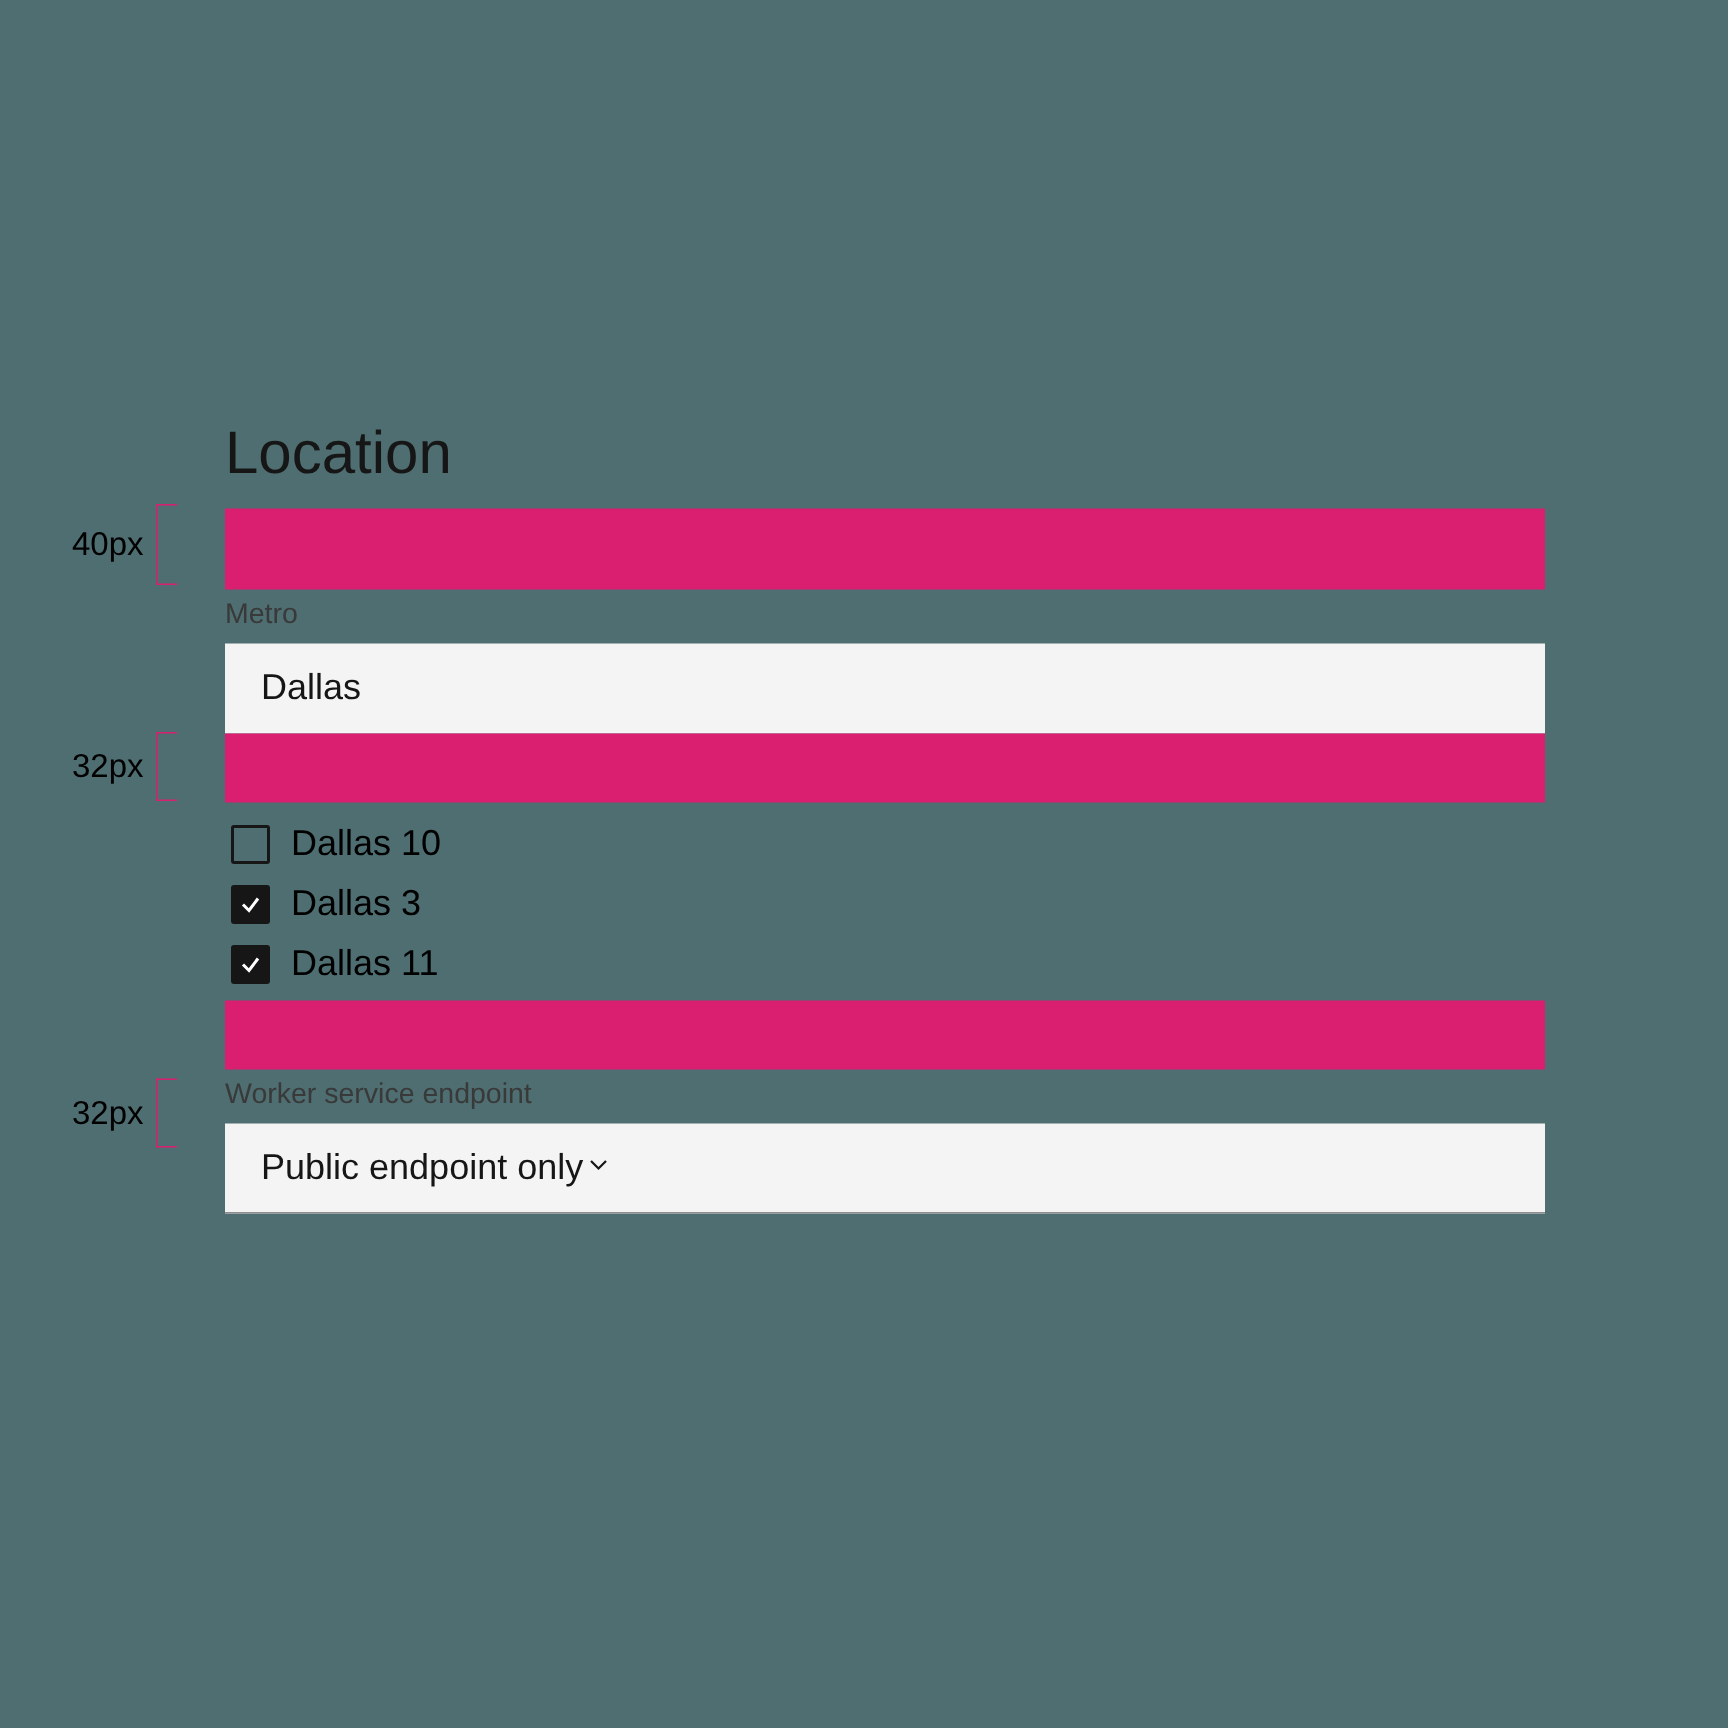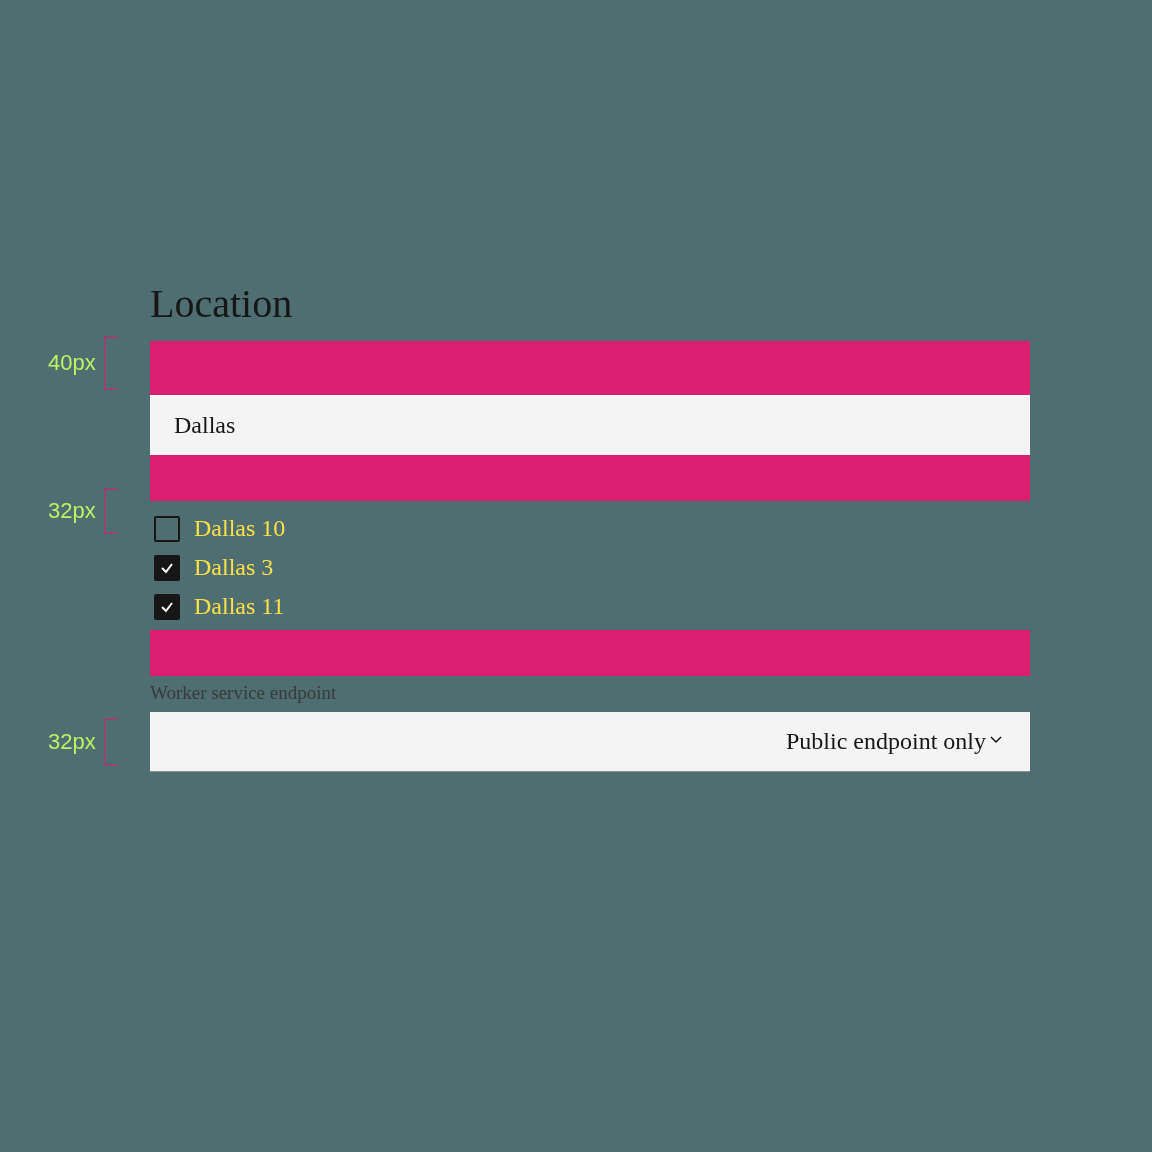--- a/index.html
+++ b/index.html
@@ -12,21 +12,20 @@
       height: 1152px;
       background: #4e6e71;
       font-family: -apple-system, BlinkMacSystemFont, "Segoe UI", "Helvetica Neue", Arial, sans-serif;
       position: relative;
     }
     .form-container {
       position: absolute;
       left: 150px;
       top: 280px;
       width: 880px;
-      font-family: Liberation Serif, serif;
     }
     .heading {
       font-size: 40px;
       font-weight: 400;
       color: #161616;
       margin-bottom: 14px;
     }
     .spacer-block {
       background: #da1e70;
       width: 100%;
@@ -72,37 +71,37 @@
       display: flex;
       align-items: center;
       justify-content: center;
       flex-shrink: 0;
     }
     .checkbox-box.checked {
       background: #161616;
     }
     .checkbox-label {
       font-size: 24px;
-      color: #fde047;
+      color: #000000;
     }
     .dropdown {
       background: #f4f4f4;
       width: 100%;
       height: 60px;
       display: flex;
       align-items: center;
-      justify-content: flex-end;
+      justify-content: flex-start;
       padding: 0 24px;
       font-size: 24px;
       color: #161616;
       border-bottom: 1px solid #8d8d8d;
     }
     .spec-label {
       position: absolute;
-      color: #bef264;
+      color: #000000;
       font-size: 22px;
       font-weight: 400;
       display: flex;
       align-items: center;
       gap: 8px;
     }
     .spec-bracket {
       width: 14px;
       border-top: 1px solid #da1e70;
       border-bottom: 1px solid #da1e70;
@@ -140,20 +139,21 @@
   <span>32px</span>
   <div class="spec-bracket spec-bracket-32"></div>
 </div>
 
 <div class="form-container">
 
   <h1 class="heading">Location</h1>
 
   <div class="spacer-block spacer-40"></div>
 
+  <div class="field-label">Metro</div>
 
   <div class="text-input">
     <span>Dallas</span>
   </div>
 
   <div class="spacer-block spacer-32"></div>
 
 
   <div class="checkbox-group">
     <div class="checkbox-row">

